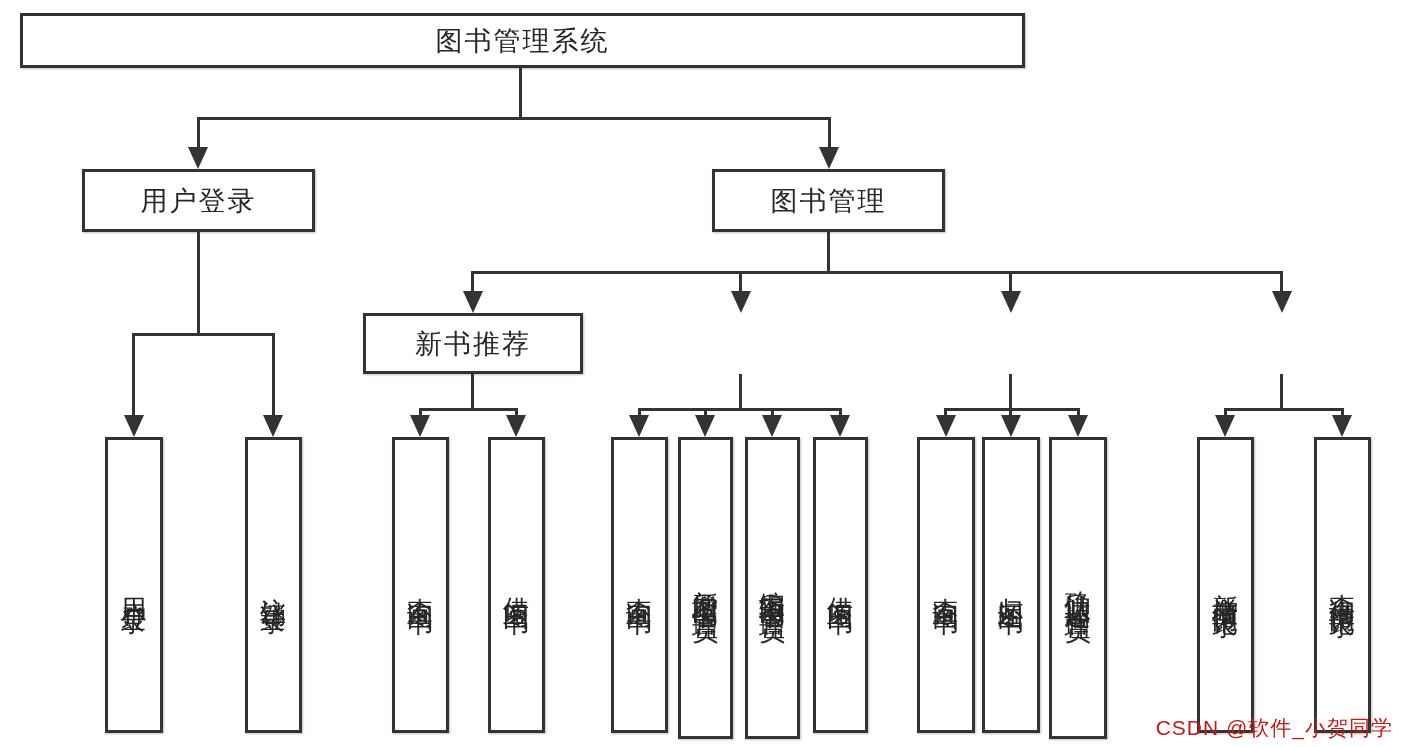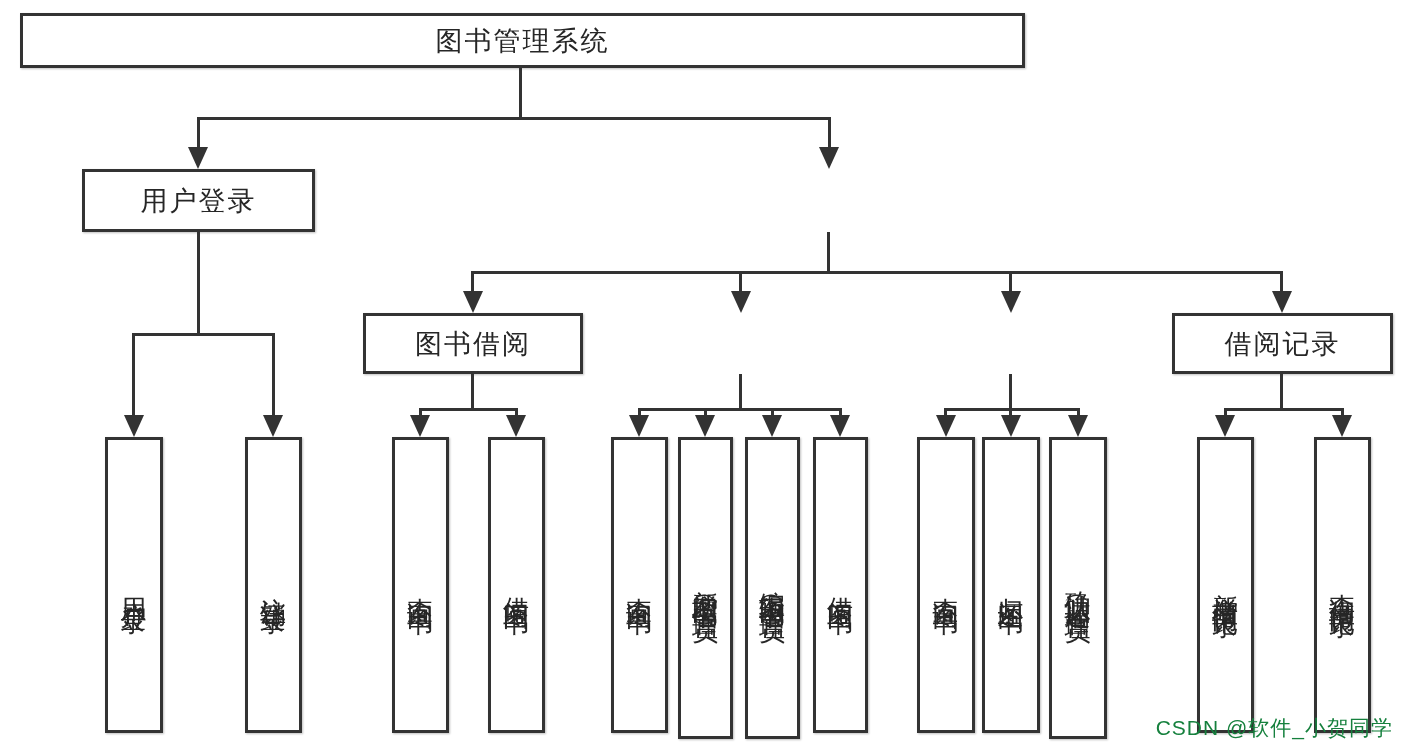--- a/index.html
+++ b/index.html
@@ -42,40 +42,40 @@
     width:0;height:0;
     border-left:10px solid transparent;
     border-right:10px solid transparent;
     border-top:22px solid #333333;
   }
   .watermark{
     position:absolute;
     top:714px;
     right:12px;
     font-size:21px;
-    color:#15803d;
+    color:#b91c1c;
     letter-spacing:1px;
     white-space:nowrap;
   }
 </style>
 </head>
 <body>
 
 <div id="stage">
 
   <div class="box hbox" style="left:20px;top:13px;width:1005px;height:55px">图书管理系统</div>
 
   <div class="box hbox" style="left:82px;top:169px;width:233px;height:63px">用户登录</div>
 
+  <div class="box hbox" style="left:712px;top:169px;width:233px;height:63px">图书管理</div>
 
-  <div class="box hbox" style="left:363px;top:313px;width:220px;height:61px">图书借阅</div>
+  <div class="box hbox" style="left:363px;top:313px;width:220px;height:61px">新书推荐</div>
 
 
 
-  <div class="box hbox" style="left:1172px;top:313px;width:221px;height:61px">借阅记录</div>
 
   <div class="box leaf" style="left:105px;top:437px;width:58px;height:296px">用户登录</div>
 
   <div class="box leaf" style="left:245px;top:437px;width:57px;height:296px">注销登录</div>
 
   <div class="box leaf" style="left:392px;top:437px;width:57px;height:296px">查询图书</div>
 
   <div class="box leaf" style="left:488px;top:437px;width:57px;height:296px">借阅图书</div>
 
   <div class="box leaf" style="left:611px;top:437px;width:57px;height:296px">查询图书</div>

